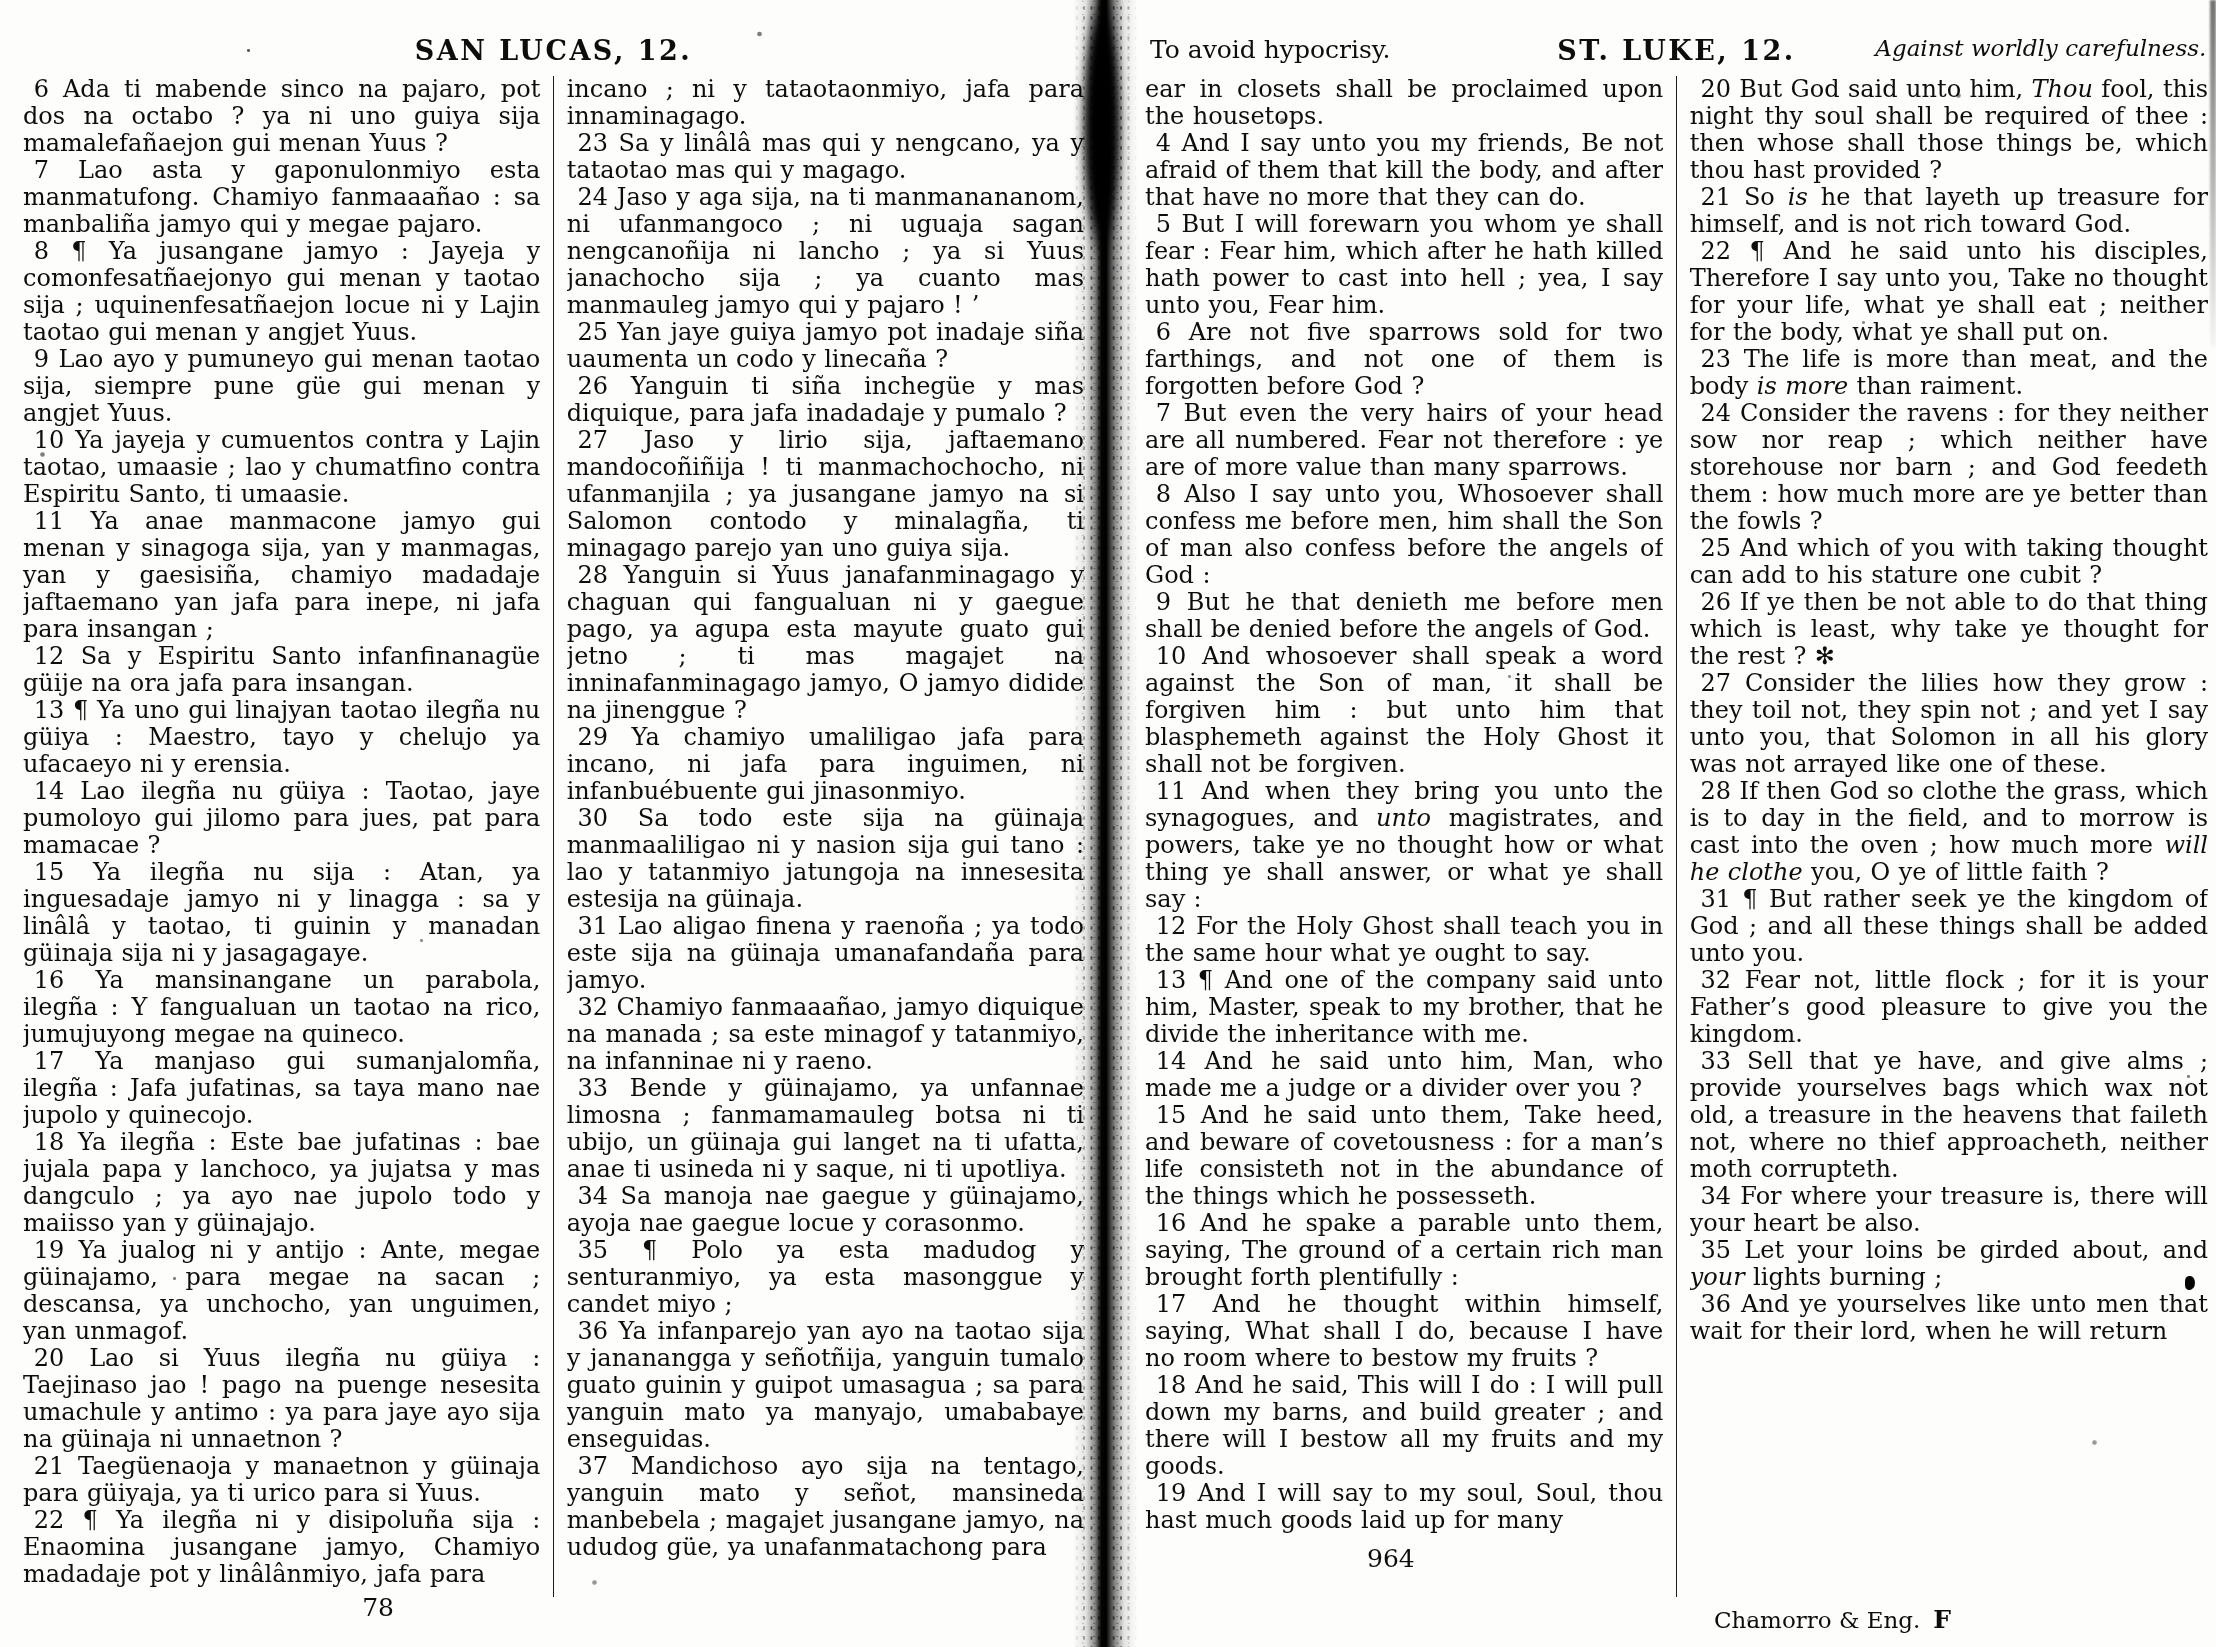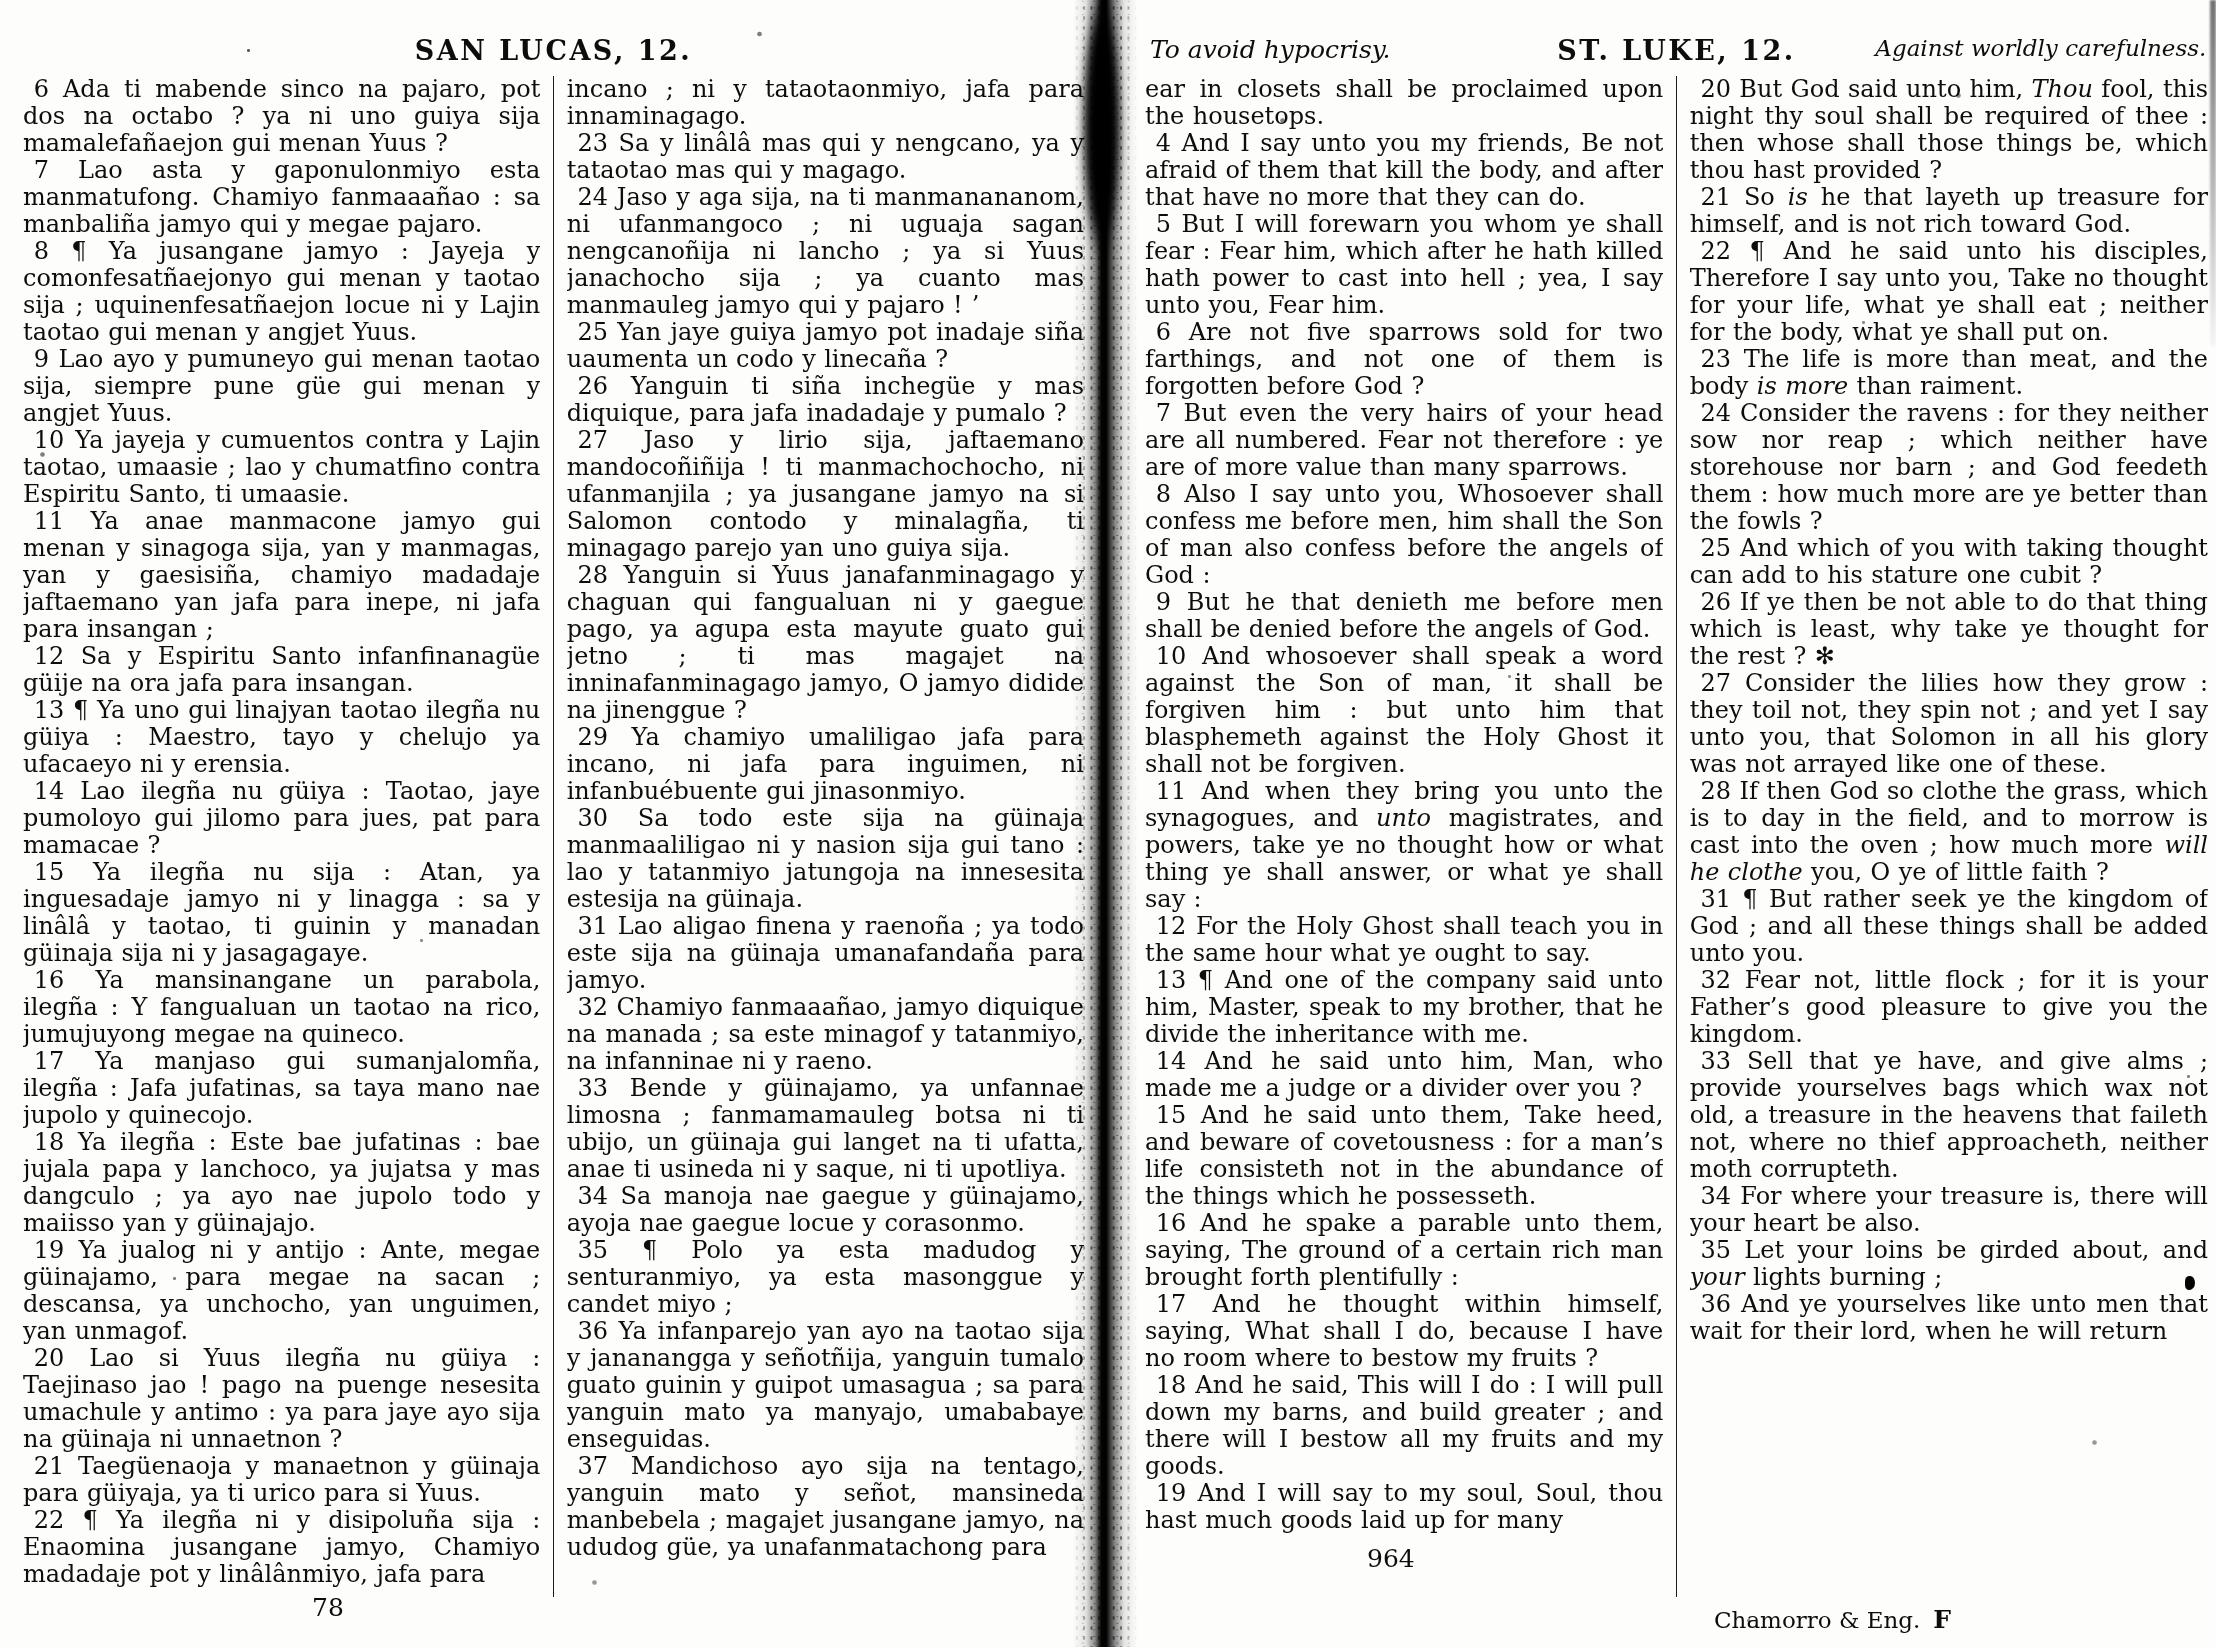--- a/index.html
+++ b/index.html
@@ -13,40 +13,40 @@
   .page{position:absolute;top:0;height:1304px;}
   .page.left{left:23px;width:1061px;}
   .page.right{left:1145px;width:1063px;}
 
   
   .hdr-center-left{
     position:absolute;top:35px;left:0;width:100%;text-align:center;
     font-size:27px;font-weight:bold;letter-spacing:2.5px;margin:0;
   }
   .hdr-row{position:absolute;top:35px;left:0;width:100%;height:33px;}
-  .hdr-row .hl{position:absolute;left:5px;top:0;font-style:italic;font-size:25px;}
+  .hdr-row .hl{position:absolute;left:5px;top:0;font-size:25px;}
   .hdr-row .hc{position:absolute;left:50%;top:0;transform:translateX(-50%);
     font-size:27px;font-weight:bold;letter-spacing:2.5px;white-space:nowrap;}
   .hdr-row .hr{position:absolute;right:1.6px;top:0;font-style:italic;font-size:23px;text-align:right;}
 
   
   .cols{position:absolute;top:76px;left:0;right:0;display:flex;}
   .col{
     flex:1 1 0;height:1521px;overflow:hidden;
     font-size:24px;line-height:27px;text-align:justify;
     word-spacing:0.8px;
   }
   .rule{width:1.6px;background:#1b1b1b;height:1521px;margin:0 12.4px;flex:0 0 auto;}
   .verse{margin:0;text-indent:10.7px;}
   .verse.cont{text-indent:0;}
   em{font-style:italic;}
 
   
   .pagenum{position:absolute;font-size:25px;}
-  .page.left .pagenum{left:239px;top:1593px;width:132px;text-align:center;}
+  .page.left .pagenum{left:239px;top:1593px;width:132px;text-align:right;}
   .page.right .pagenum{left:222px;top:1544px;width:132px;text-align:left;}
   .signature{position:absolute;left:569px;top:1605px;font-size:23px;white-space:nowrap;}
   .signature .sigmark{font-weight:bold;font-size:25px;margin-left:13px;}
 
   
   .gutter{
     position:absolute;left:1073px;top:-6.6px;width:64px;height:1661px;pointer-events:none;
     background:linear-gradient(90deg,
       transparent 0%, rgba(0,0,0,.10) 20%, rgba(0,0,0,.45) 34%,
       #040404 44%, #020202 52%, rgba(0,0,0,.45) 66%,

